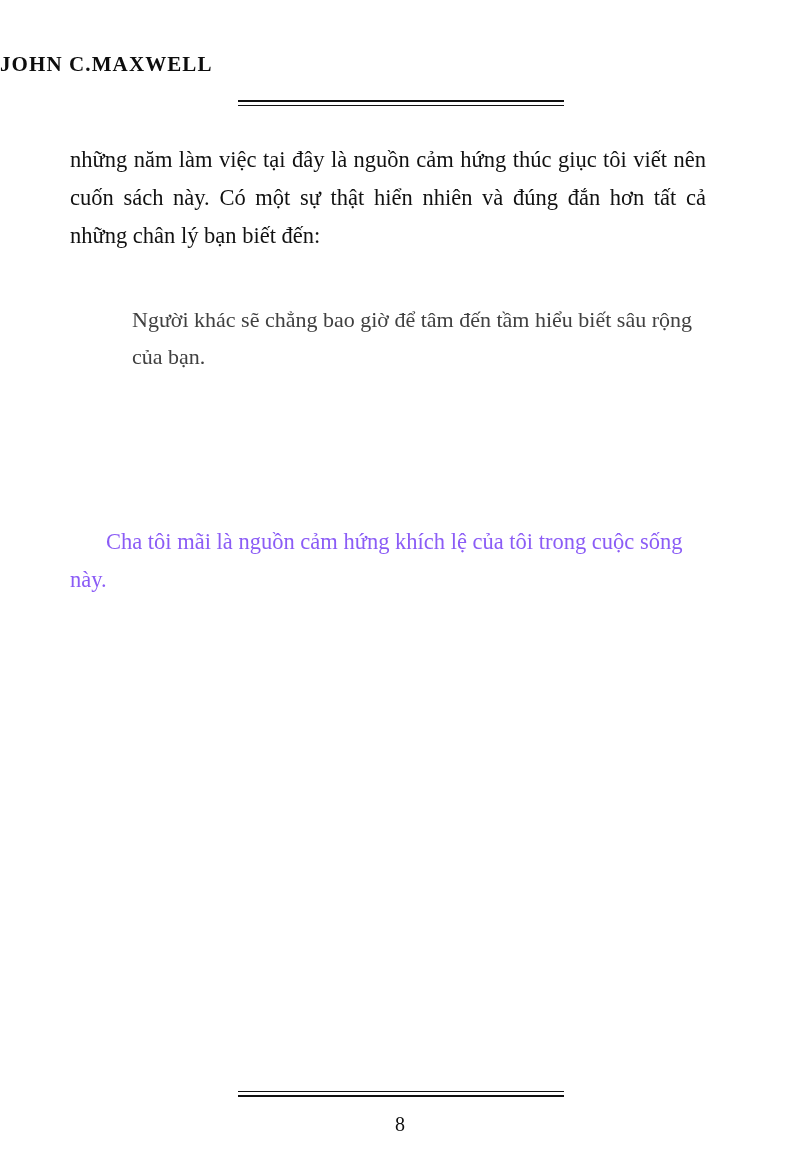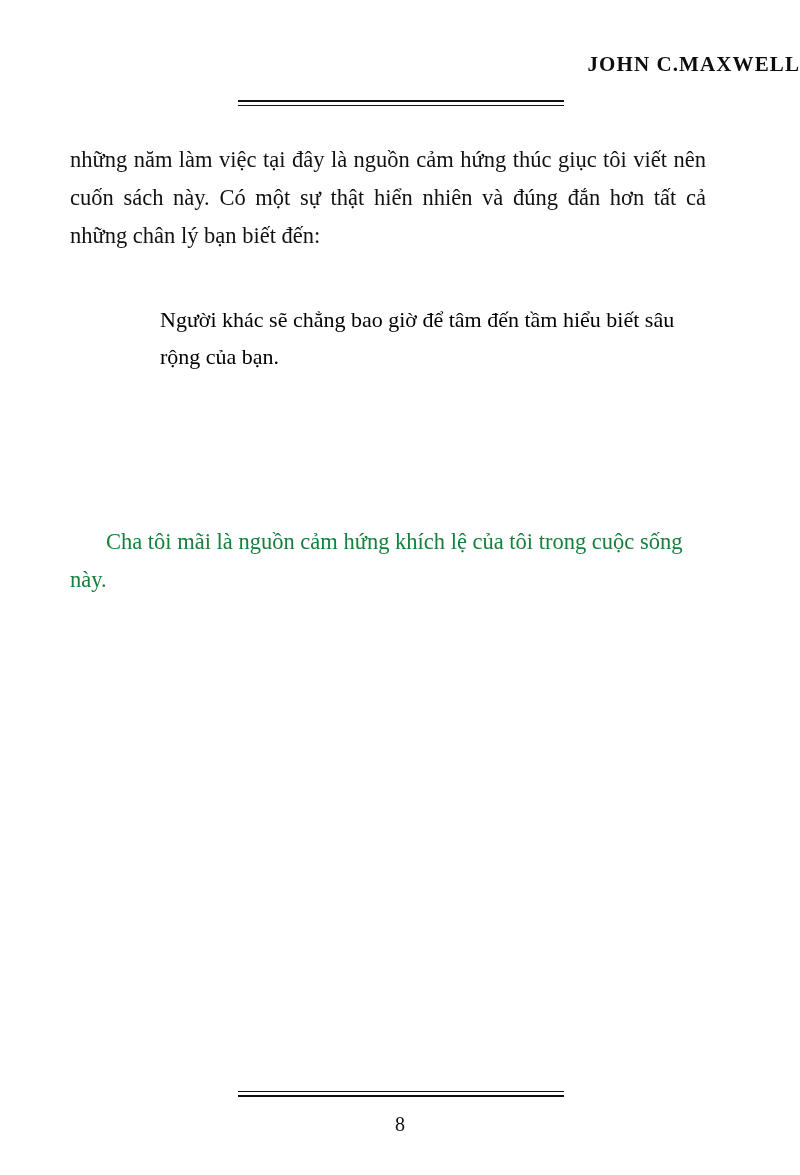--- a/index.html
+++ b/index.html
@@ -23,21 +23,21 @@
     height: 1175px;
     box-sizing: border-box;
   }
 
   
   .header {
     position: absolute;
     left: 0;
     top: 52px;
     width: 800px;
-    text-align: right;
+    text-align: left;
   }
   .header-title {
     font-family: "Liberation Serif", serif;
     font-size: 21px;
     letter-spacing: 1.1px;
     color: #0d0d0d;
     font-weight: 600;
   }
 
   .rule-top {
@@ -69,31 +69,30 @@
     text-align: justify;
     text-justify: inter-word;
   }
   .quote-block {
     margin-top: 46px;
     padding-left: 62px;
   }
   .quote-line {
     font-size: 22px;
     line-height: 37px;
-    color: #000000;
-    margin-left: 28px;
+    color: #404040;
   }
   .closing-block {
     margin-top: 148px;
   }
   .closing-para {
     font-size: 22.5px;
     line-height: 38px;
     text-indent: 36px;
-    color: #15803d;
+    color: #8b5cf6;
   }
 
   
   .rule-bottom {
     position: absolute;
     left: 238px;
     top: 1091px;
     width: 326px;
     height: 6px;
     border-top: 1.2px solid #111111;

